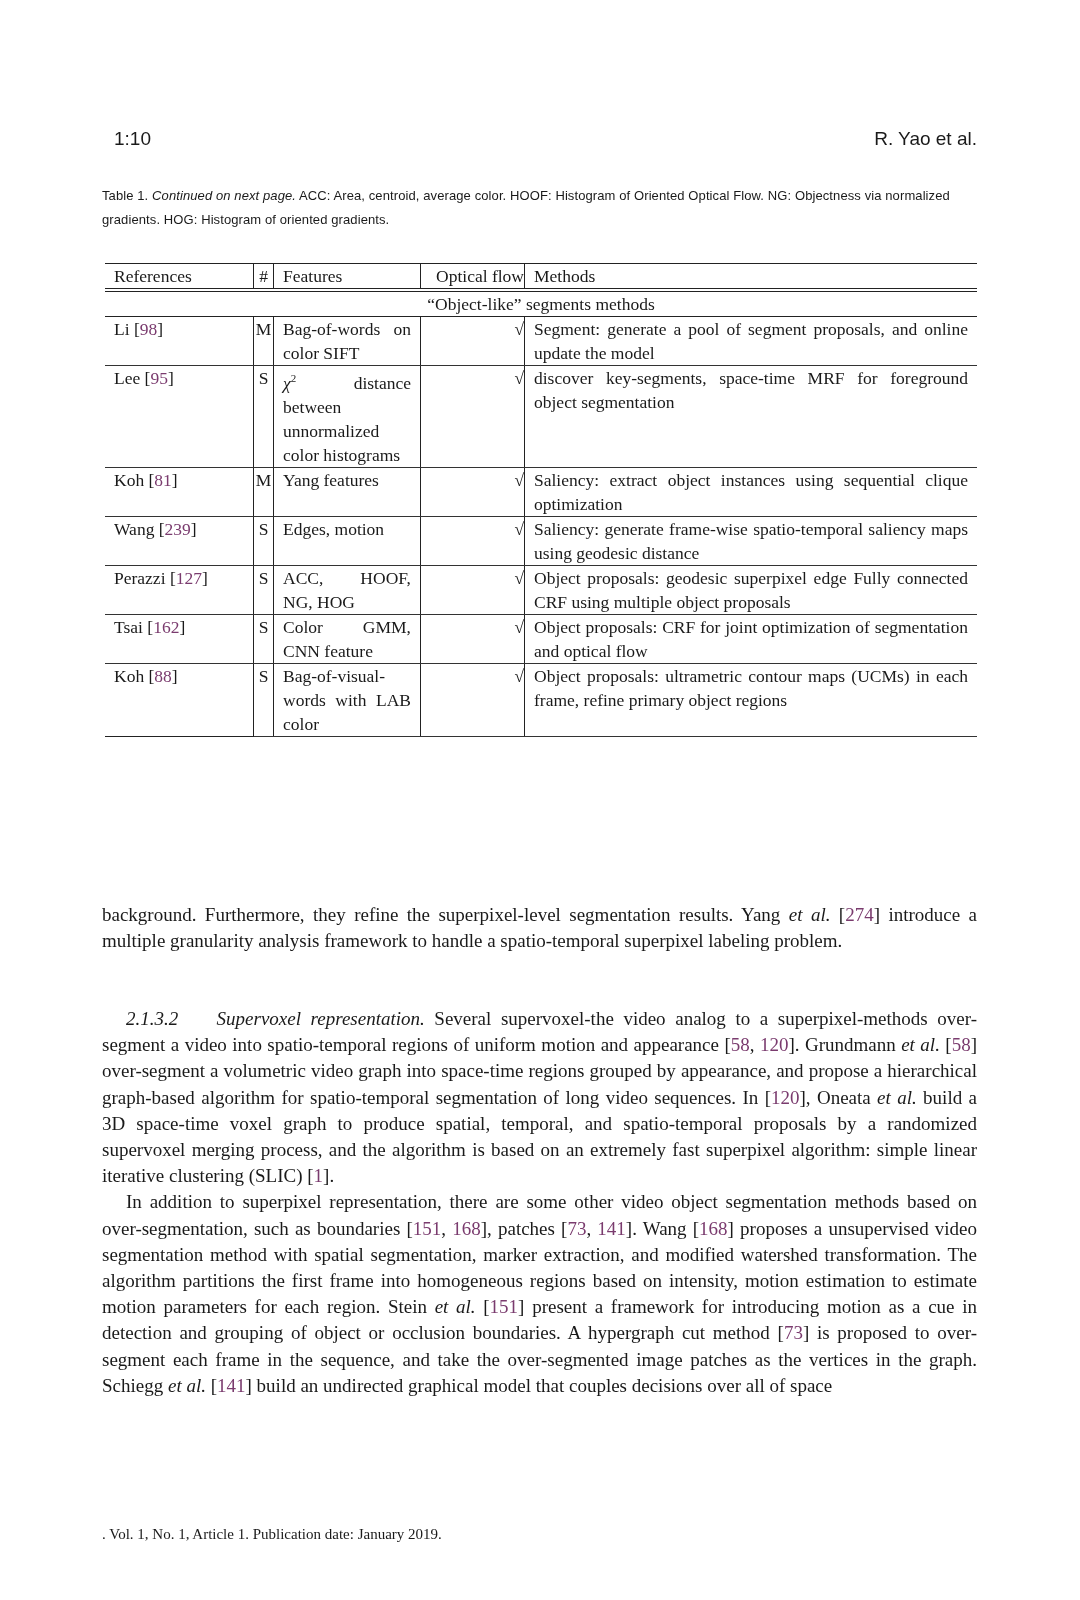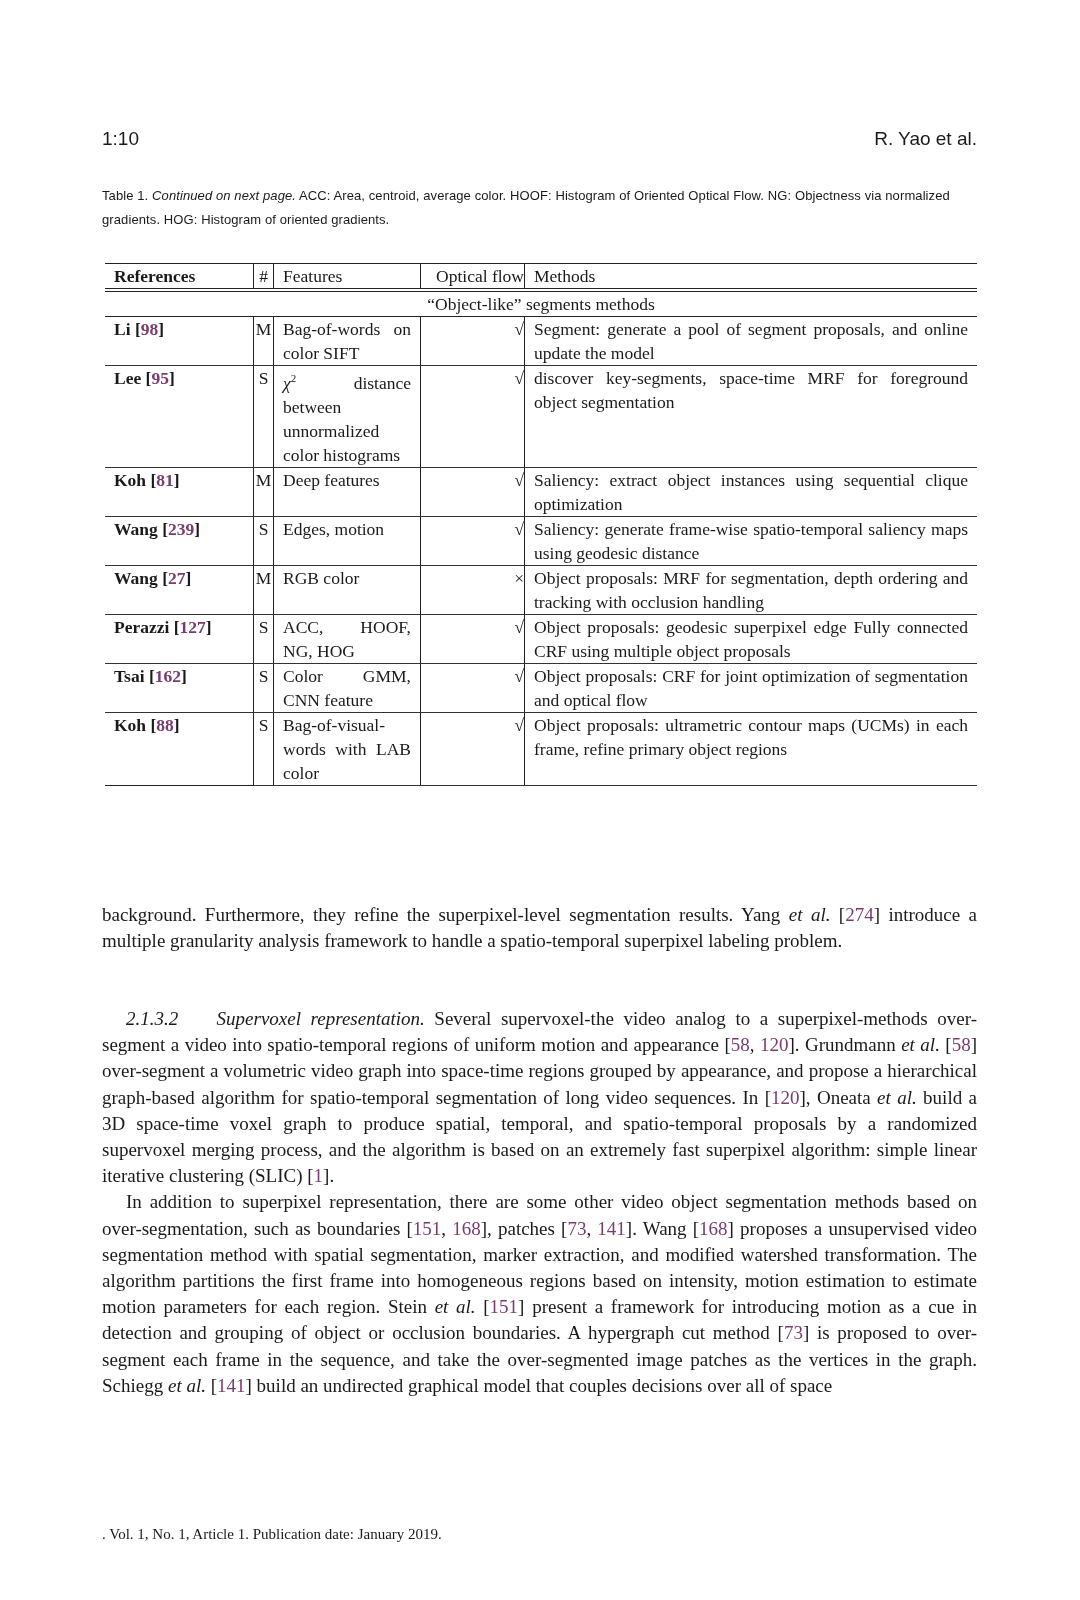--- a/index.html
+++ b/index.html
@@ -1,29 +1,29 @@
 <!DOCTYPE html>
 <html><head>
 <meta charset="utf-8">
 <style>
   html,body{margin:0;padding:0;background:#ffffff;}
   body{width:1080px;height:1600px;position:relative;overflow:hidden;color:#1a1a1a;
        font-family:"Liberation Serif","DejaVu Serif",serif;}
   .sans{font-family:"Liberation Sans","DejaVu Sans",sans-serif;}
   .runhead{position:absolute;top:128px;left:102px;width:875px;height:24px;font-size:19px;}
-  .runhead .pg{position:absolute;left:0;top:0;}
+  .runhead .pg{position:absolute;left:12px;top:0;}
   .runhead .auth{position:absolute;right:0;top:0;}
   .caption{position:absolute;top:184px;left:102px;width:875px;font-size:13px;line-height:24px;letter-spacing:0.1px;}
   .caption i{font-style:italic;}
   table.t{position:absolute;top:263px;left:105px;width:872px;border-collapse:collapse;font-size:17.5px;line-height:24px;table-layout:fixed;}
   table.t td, table.t th{vertical-align:top;padding:0 9px;font-weight:normal;text-align:left;}
   table.t thead tr th{border-top:1.5px solid #222;border-bottom:1.5px solid #222;height:24px;}
   table.t thead tr.sec td{border-top:1.5px solid #222;border-bottom:1.5px solid #222;text-align:center;padding:0;height:24px;}
   table.t tbody tr td{border-bottom:1.2px solid #333;}
-  table.t .c1{width:130px;font-weight:bold;}
+  table.t .c1{width:130px;}
   table.t .c2{width:19px;text-align:center;padding:0;}
   table.t .c3{width:128px;text-align:justify;}
   table.t .c4{width:103px;text-align:right;padding:0;}
   table.t .c5{text-align:justify;}
   table.t .vl{border-left:1.5px solid #222;}
   .ref{color:#7a3b6e;margin-top:48px;}
   .body{position:absolute;left:102px;width:875px;font-size:19px;line-height:26.2px;text-align:justify;}
   .body p{margin:0;}
   .body i{font-style:italic;}
   .indent{text-indent:24px;}
@@ -67,37 +67,30 @@
     <tr>
       <td class="c1"><span>Lee</span> [<span class="ref">95</span>]</td>
       <td class="c2 vl">S</td>
       <td class="c3 vl"><i>χ</i><sup style="font-size:11px;">2</sup><span> distance between unnormalized color histograms</span></td>
       <td class="c4 vl">√</td>
       <td class="c5 vl">discover key-segments, space-time MRF for foreground object segmentation</td>
     </tr>
     <tr>
       <td class="c1"><span>Koh</span> [<span class="ref">81</span>]</td>
       <td class="c2 vl">M</td>
-      <td class="c3 vl">Deep features</td>
+      <td class="c3 vl">Yang features</td>
       <td class="c4 vl">√</td>
       <td class="c5 vl">Saliency: extract object instances using sequential clique optimization</td>
     </tr>
     <tr>
       <td class="c1"><span>Wang</span> [<span class="ref">239</span>]</td>
       <td class="c2 vl">S</td>
       <td class="c3 vl">Edges, motion</td>
       <td class="c4 vl">√</td>
       <td class="c5 vl">Saliency: generate frame-wise spatio-temporal saliency maps using geodesic distance</td>
-    </tr>
-    <tr>
-      <td class="c1"><span>Wang</span> [<span class="ref">27</span>]</td>
-      <td class="c2 vl">M</td>
-      <td class="c3 vl">RGB color</td>
-      <td class="c4 vl">×</td>
-      <td class="c5 vl">Object proposals: MRF for segmentation, depth ordering and tracking with occlusion handling</td>
     </tr>
     <tr>
       <td class="c1"><span>Perazzi</span> [<span class="ref">127</span>]</td>
       <td class="c2 vl">S</td>
       <td class="c3 vl">ACC, HOOF, NG, HOG</td>
       <td class="c4 vl">√</td>
       <td class="c5 vl">Object proposals: geodesic superpixel edge Fully connected CRF using multiple object proposals</td>
     </tr>
     <tr>
       <td class="c1"><span>Tsai</span> [<span class="ref">162</span>]</td>

